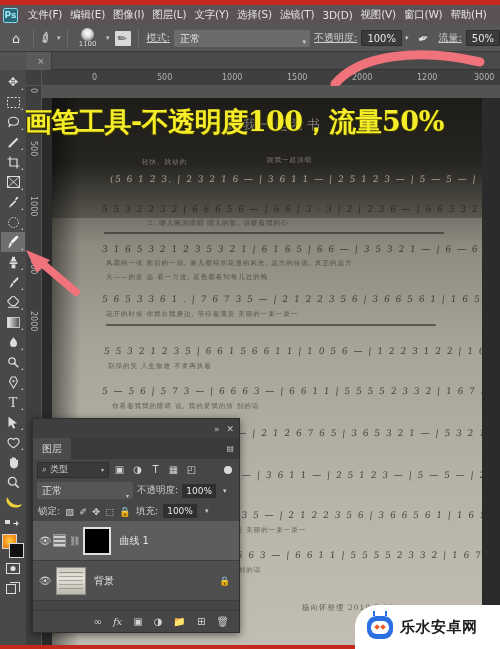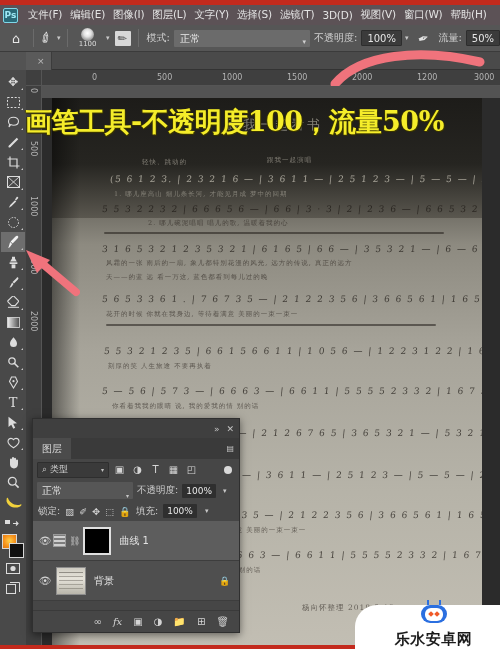--- a/index.html
+++ b/index.html
@@ -58,21 +58,21 @@
     background: radial-gradient(circle at 50% 40%, #fff 0%, #e3e3e3 35%, #9a9a9a 70%, #6d6d6d 100%);
     margin-bottom: -1px;
   }
   .brush-size { font-size: 7px; color: #dcdcdc; line-height: 8px; }
   .ob-tablet {
     width: 17px; height: 15px; background: #d8d8d8;
     display: flex; align-items: center; justify-content: center;
     border-radius: 1px; margin: 0 3px;
   }
   .ob-tablet span { color: #444; font-size: 11px; transform: rotate(-40deg); display:inline-block; }
-  .ob-label { color: #cfcfcf; font-size: 10px; padding: 0 4px; white-space: nowrap; }
+  .ob-label { color: #cfcfcf; font-size: 10px; padding: 0 4px; white-space: nowrap; text-decoration: underline; }
   .ob-field {
     background: #3b3b3b; color: #e6e6e6; font-size: 10px;
     height: 16px; line-height: 16px; padding: 0 5px;
     border: 1px solid #2d2d2d; border-radius: 1px;
     white-space: nowrap;
   }
   .ob-mode-field {
     background: #6b6b6b; color: #ececec; font-size: 10px;
     height: 17px; line-height: 17px; padding: 0 6px;
     width: 150px; position: relative; border-radius: 1px;
@@ -295,21 +295,20 @@
   }
   .bb-icon { color: #d4d4d4; font-size: 10px; }
 
   
   .watermark {
     position: absolute; right: 0; bottom: 0; width: 145px; height: 44px;
     background: #ffffff;
     border-top-left-radius: 22px;
     display: flex; align-items: center; padding-left: 12px; gap: 7px;
     z-index: 80;
-    flex-direction: column;
   }
   .wm-robot {
     width: 26px; height: 23px; background: #2b6fe0;
     border-radius: 9px; position: relative;
     display: flex; align-items: center; justify-content: center; gap: 3px;
   }
   .wm-robot::before, .wm-robot::after {
     content:""; position:absolute; top:-5px; width:2px; height:5px; background:#2b6fe0;
   }
   .wm-robot::before { left: 6px; }
@@ -547,21 +546,20 @@
     <div class="doc-paper-inner">
       <div class="doc-dark-top"></div>
       <div class="doc-left-shadow"></div>
 
       <div class="doc-title-hand" style="top:18px;left:175px;color:rgba(210,205,190,.55);">跟我一起看书</div>
 
       <div class="score-sub" style="top:60px;left:90px;color:rgba(215,210,195,.5)">轻快、跳动的</div>
       <div class="score-sub" style="top:58px;left:215px;color:rgba(215,210,195,.5)">跟我一起演唱</div>
 
       <div class="score-glyphs" style="top:76px;left:58px;color:rgba(230,226,212,.62)">(5 6 1 2 3. | 2 3 2 1 6 — | 3 6 1 1 — | 2 5 1 2 3 — | 5 — 5 — | 2 2 3 2 1 2 |</div>
-      <div class="score-sub" style="top:92px;left:62px;color:rgba(220,215,200,.42)">1. 哪儿座高山 烟儿条长河, 才能见月成 梦中的回期</div>
 
       <div class="score-glyphs" style="top:106px;left:50px">5 5 3 2 2 3 2 | 6 6 6 5 6 — | 6 6 | 3 · 3 | 2 | 2 3 6 — | 6 6 5 3 2 | 2 1 6 | 2 — |</div>
       <div class="score-sub" style="top:121px;left:96px">2. 哪儿碗泥唱唱 唱儿的歌, 温暖着我的心</div>
       <div class="score-line" style="top:134px;left:52px;width:340px"></div>
 
       <div class="score-glyphs" style="top:146px;left:50px">3 1 6 5 3 2 1 2 3 5 3 2 1 | 6 1 6 5 | 6 6 — | 3 5 3 2 1 — | 6 — 6 0 0 |</div>
       <div class="score-sub" style="top:175px;left:54px">天——的蓝 远 看一万这, 蓝色都看到每儿过的晚</div>
       <div class="score-sub" style="top:161px;left:54px">风霜的一张 雨后的一扇, 象儿都特别花漫的风光, 远方的传说, 真正的远方</div>
 
       <div class="score-glyphs" style="top:196px;left:50px">5 6 5 3 3 6 1 . | 7 6 7 3 5 — | 2 1 2 2 3 5 6 | 3 6 6 5 6 1 | 1 6 5 3 5 1 |</div>

